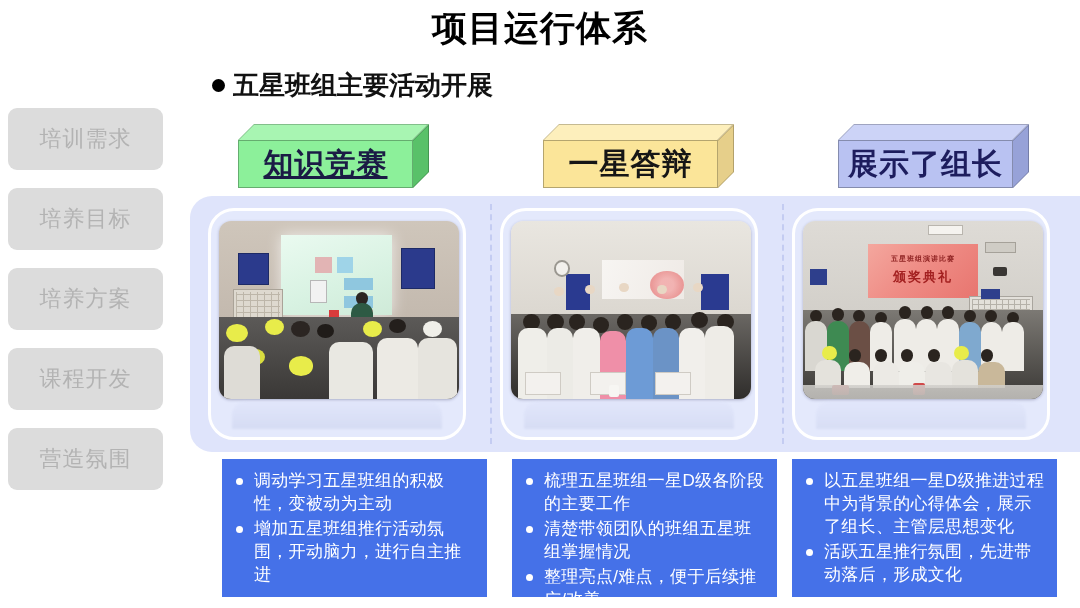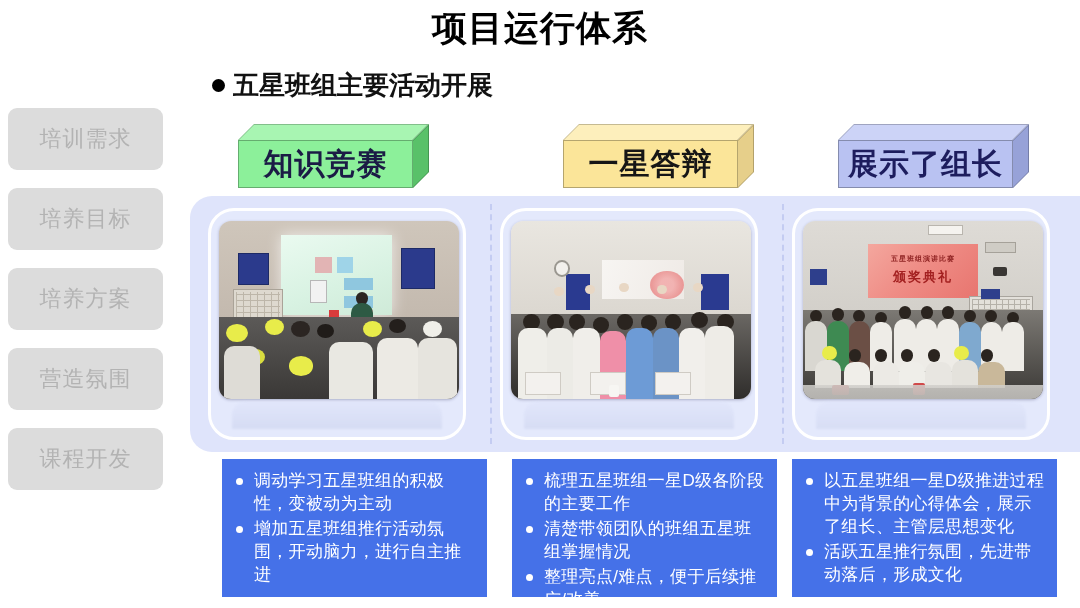--- a/index.html
+++ b/index.html
@@ -122,25 +122,25 @@
     height: 48px;
     transform-origin: left top;
     transform: skewY(-45deg);
     border: 1px solid rgba(0,0,0,0.22);
     border-left: none;
     box-sizing: border-box;
     z-index: 2;
   }
 
   #cube-1 { left: 238px; top: 124px; }
-  #cube-1 .front { background: #8cf09a; color: #1b1b45; }
+  #cube-1 .front { background: #8cf09a; color: #1b1b45; text-decoration: underline; }
   #cube-1 .top   { background: #a8f5b2; }
   #cube-1 .side  { background: #59c169; }
 
-  #cube-2 { left: 563px; top: 124px; }
+  #cube-2 { left: 543px; top: 124px; }
   #cube-2 .front { background: #fbe599; color: #161616; }
   #cube-2 .top   { background: #fdefbc; }
   #cube-2 .side  { background: #e6cf8a; }
 
   #cube-3 { left: 838px; top: 124px; }
   #cube-3 .front { background: #b9c2f2; color: #1d1d5e; }
   #cube-3 .top   { background: #ccd3f7; }
   #cube-3 .side  { background: #97a2d8; }
 
   
@@ -280,24 +280,24 @@
   <div class="side-item">
     <span>培训需求</span>
   </div>
   <div class="side-item">
     <span>培养目标</span>
   </div>
   <div class="side-item">
     <span>培养方案</span>
   </div>
   <div class="side-item">
+    <span>课程开发</span>
+  </div>
+  <div class="side-item">
     <span>营造氛围</span>
-  </div>
-  <div class="side-item">
-    <span>课程开发</span>
   </div>
 </div>
 
 <div class="cube" id="cube-1">
   <div class="top"></div>
   <div class="side"></div>
   <div class="front">知识竞赛</div>
 </div>
 
 <div class="cube" id="cube-2">

